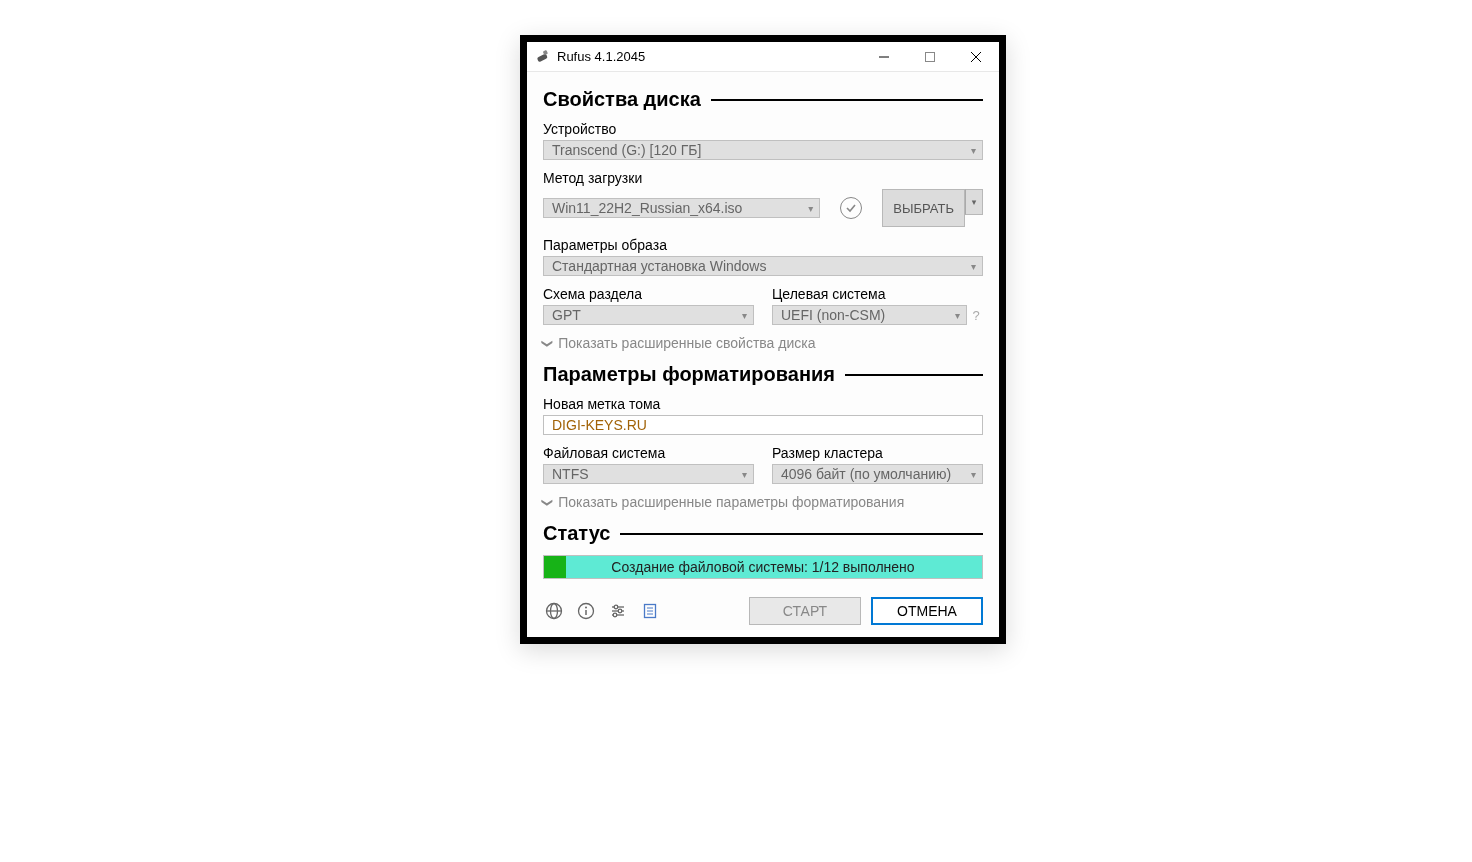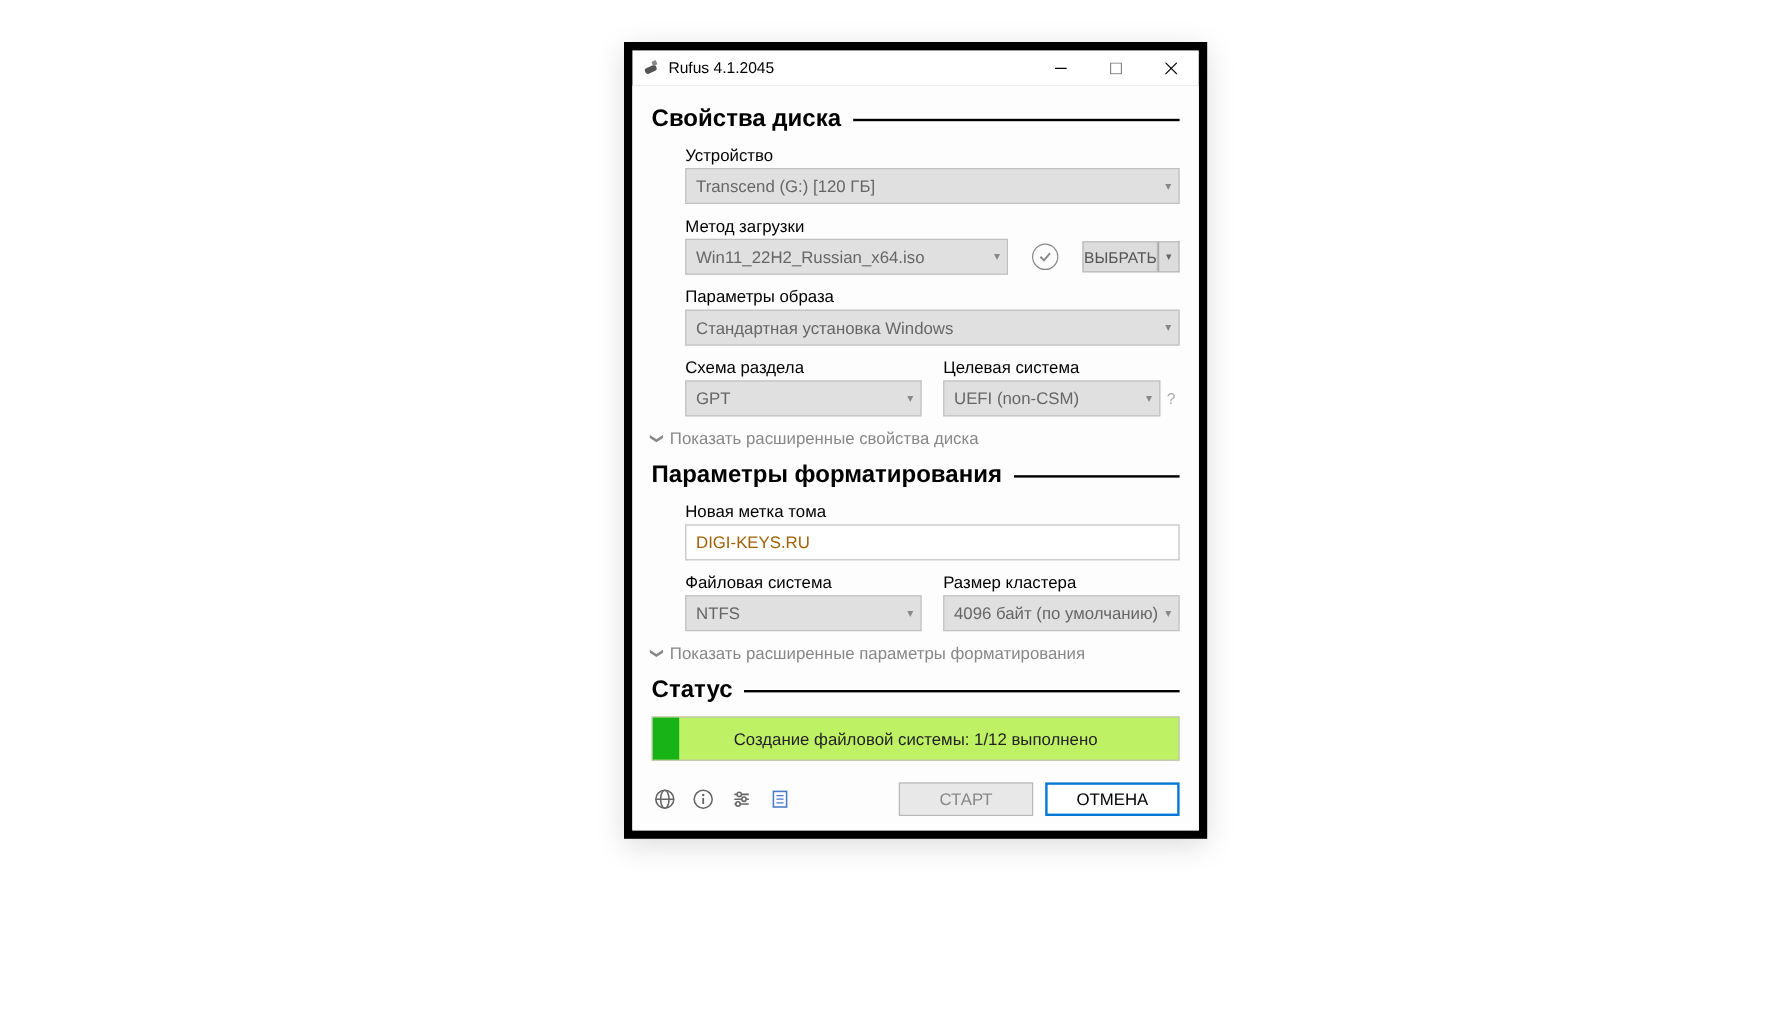--- a/index.html
+++ b/index.html
@@ -59,21 +59,21 @@
     height: 2px;
     background: #000;
   }
   .field-label {
     font-size: 14px;
     margin-bottom: 3px;
     display: block;
   }
   .dropdown, .text-input {
     width: 100%;
-    height: 30px;
+    height: 20px;
     border: 1px solid #c0c0c0;
     background: #e0e0e0;
     padding: 0 8px;
     font-size: 14px;
     color: #666;
     display: flex;
     align-items: center;
     position: relative;
     cursor: pointer;
   }
@@ -83,21 +83,21 @@
     top: 50%;
     transform: translateY(-50%);
     font-size: 10px;
     color: #888;
   }
   .text-input {
     background: #fff;
     color: #a16207;
     cursor: text;
   }
-  .row { margin-bottom: 10px; margin-left: 28px; }
+  .row { margin-bottom: 10px; }
   .row-split {
     display: flex;
     gap: 18px;
   }
   .row-split .col { flex: 1; min-width: 0; }
   .boot-row {
     display: flex;
     gap: 20px;
     align-items: center;
   }
@@ -105,24 +105,24 @@
   .check-icon {
     width: 22px; height: 22px;
     display: flex; align-items: center; justify-content: center;
     border: 1.5px solid #888;
     border-radius: 50%;
     color: #888;
     font-size: 13px;
     cursor: pointer;
   }
   .select-btn {
-    height: 26px;
+    height: 38px;
     background: #dcdcdc;
     border: 1px solid #b8b8b8;
-    padding: 0 0;
+    padding: 0 10px;
     font-size: 13px;
     color: #555;
     cursor: pointer;
     display: flex; align-items: center;
   }
   .select-btn-group {
     display: flex;
   }
   .select-btn-drop {
     height: 26px;
@@ -147,23 +147,23 @@
     color: #888;
     font-size: 14px;
     margin: 6px 0 12px 0;
     cursor: pointer;
     display: flex;
     align-items: center;
     gap: 6px;
   }
   .advanced-toggle .chev { font-size: 11px; }
   .progress-wrap {
-    height: 37px;
+    height: 24px;
     border: 1px solid #c0c0c0;
-    background: #bef264;
+    background: #5eead4;
     position: relative;
     margin: 4px 0 18px 0;
   }
   .progress-bar {
     position: absolute;
     left: 0; top: 0; bottom: 0;
     background: #17b317;
   }
   .progress-text {
     position: absolute;

